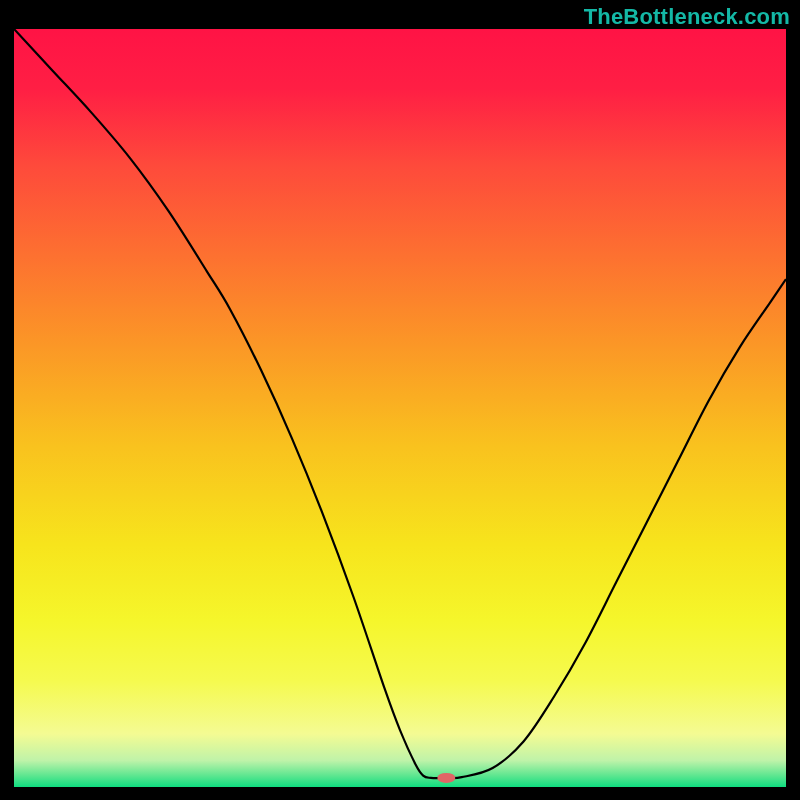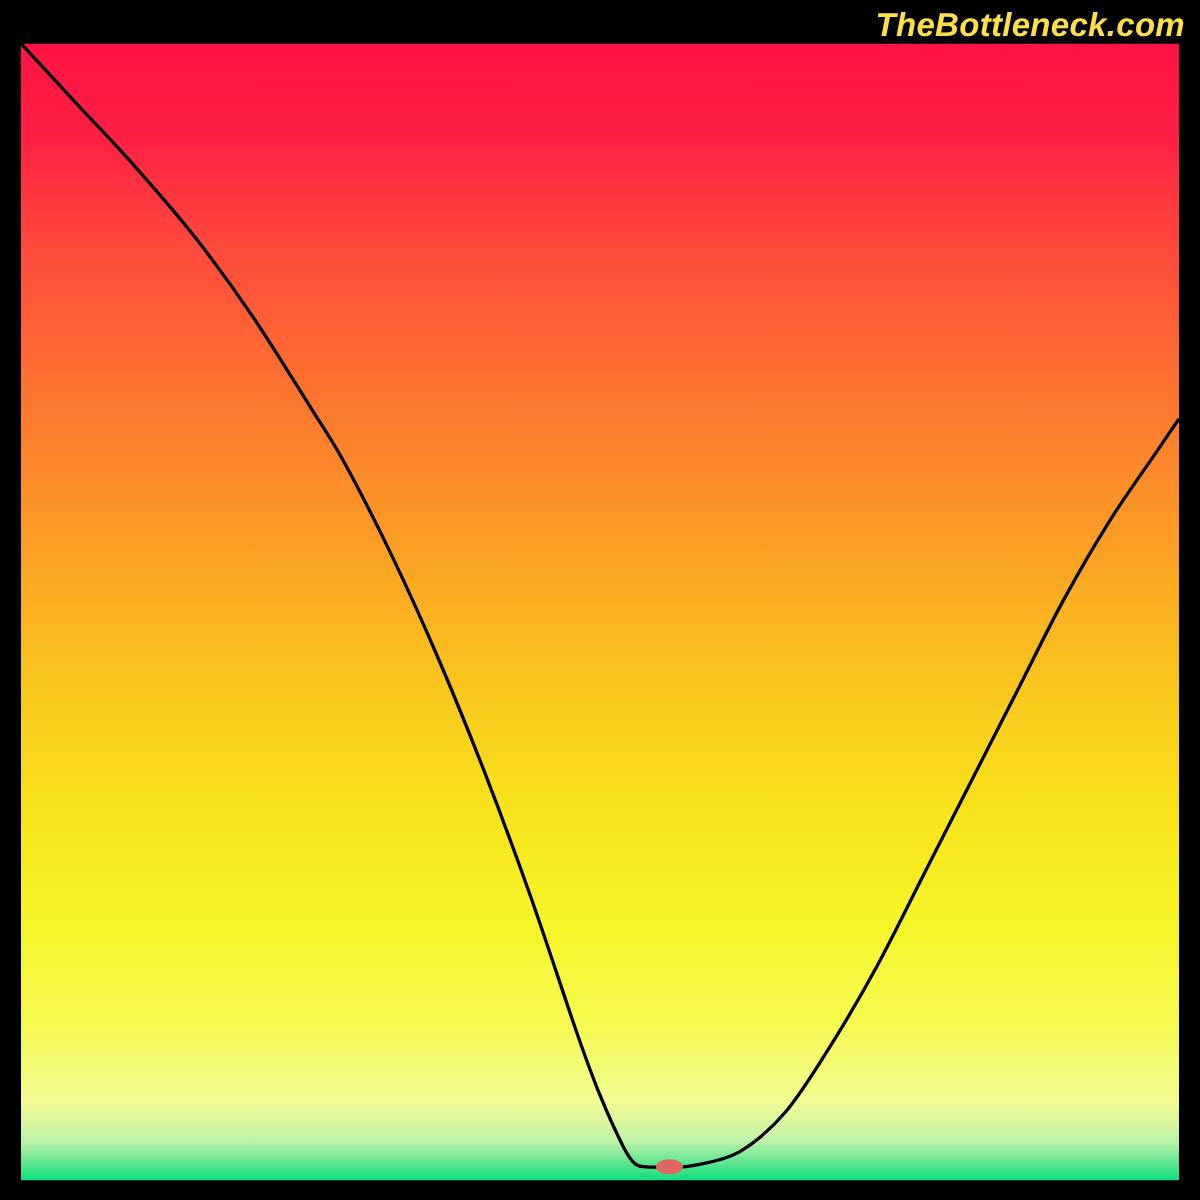--- a/index.html
+++ b/index.html
@@ -16,23 +16,22 @@
     height: 800px;
     background: #000;
   }
   .watermark {
     position: absolute;
     top: 4px;
     right: 10px;
     font-family: Arial, Helvetica, sans-serif;
     font-size: 22px;
     font-weight: bold;
-    color: #fde047;
+    color: #14b8a6;
     letter-spacing: 0.2px;
-    font-style: italic;
   }
   svg.plot {
     position: absolute;
     top: 29px;
     left: 14px;
     width: 772px;
     height: 758px;
     display: block;
   }
 </style>

